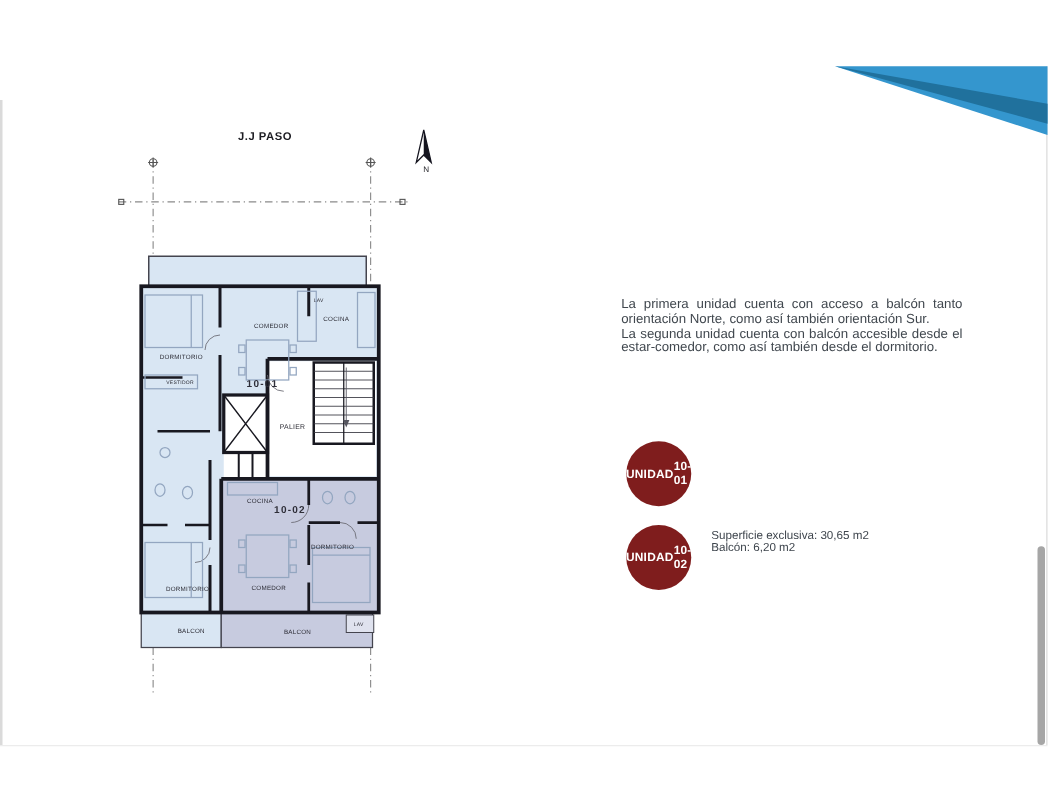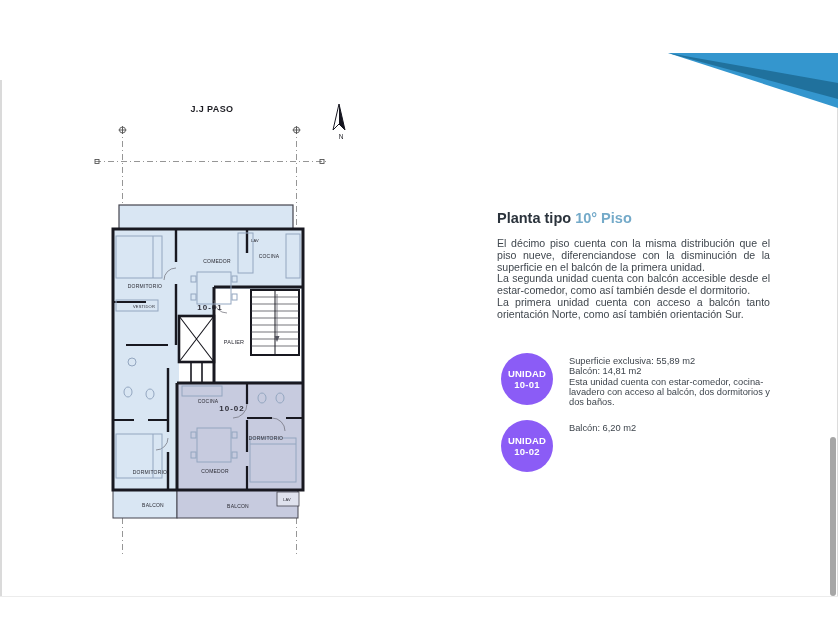--- a/index.html
+++ b/index.html
@@ -41,22 +41,22 @@
   .lbl-balcon-b{left:238px;top:506px;}
   .lbl-lav2{left:287px;top:499px;}
 
   
   .title{position:absolute;left:497px;top:210px;font-size:14.5px;font-weight:bold;color:#2b333c;}
   .title .accent{color:#74aac9;}
   .paragraphs{position:absolute;left:497px;top:238px;width:273px;font-size:10.6px;
     line-height:11.8px;color:#40474e;text-align:justify;}
   .paragraphs p{margin:0;}
 
-  .unit-badge{position:absolute;width:52px;height:52px;border-radius:50%;background:#8b5cf6;
-    display:flex;flex-direction:column;align-items:center;justify-content:center;
+  .unit-badge{position:absolute;width:52px;height:52px;border-radius:50%;background:#7f1d1d;
+    display:flex;flex-direction:row;align-items:center;justify-content:center;
     color:#fff;font-weight:bold;font-size:9.5px;line-height:11px;letter-spacing:.2px;}
   .badge-1{left:501px;top:353px;}
   .badge-2{left:501px;top:420px;}
   .unit-text{position:absolute;width:208px;font-size:9.3px;line-height:10.3px;color:#3e454d;}
   .unit-text-1{left:569px;top:356px;}
   .unit-text-2{left:569px;top:423px;}
   .unit-text .row{margin:0;}
 </style>
 </head>
 <body>
@@ -173,42 +173,33 @@
   <div class="pl lbl-palier">PALIER</div>
   <div class="pl lbl-cocina2">COCINA</div>
   <div class="pl num lbl-no2">10-02</div>
   <div class="pl lbl-dorm-r">DORMITORIO</div>
   <div class="pl lbl-comedor2">COMEDOR</div>
   <div class="pl lbl-dorm-bl">DORMITORIO</div>
   <div class="pl lbl-balcon-l">BALCON</div>
   <div class="pl lbl-balcon-b">BALCON</div>
   <div class="pl tiny lbl-lav2">LAV</div>
 
-  <div class="title">
-    <span>Planta tipo</span>
-    <span class="accent">10° Piso</span>
-  </div>
 
   <div class="paragraphs">
-    <p>El décimo piso cuenta con la misma distribución que el piso nueve, diferenciandose con la disminución de la superficie en el balcón de la primera unidad.</p>
+    <p>La primera unidad cuenta con acceso a balcón tanto orientación Norte, como así también orientación Sur.</p>
     <p>La segunda unidad cuenta con balcón accesible desde el estar-comedor, como así también desde el dormitorio.</p>
-    <p>La primera unidad cuenta con acceso a balcón tanto orientación Norte, como así también orientación Sur.</p>
   </div>
 
   <div class="unit-badge badge-1">
     <span>UNIDAD</span>
     <span>10-01</span>
   </div>
-  <div class="unit-text unit-text-1">
-    <p class="row">Superficie exclusiva: 55,89 m2</p>
-    <p class="row">Balcón: 14,81 m2</p>
-    <p class="row">Esta unidad cuenta con estar-comedor, cocina-lavadero con acceso al balcón, dos dormitorios y dos baños.</p>
-  </div>
 
   <div class="unit-badge badge-2">
     <span>UNIDAD</span>
     <span>10-02</span>
   </div>
   <div class="unit-text unit-text-2">
+    <p class="row">Superficie exclusiva: 30,65 m2</p>
     <p class="row">Balcón: 6,20 m2</p>
   </div>
 
 </div>
 
 </body></html>

